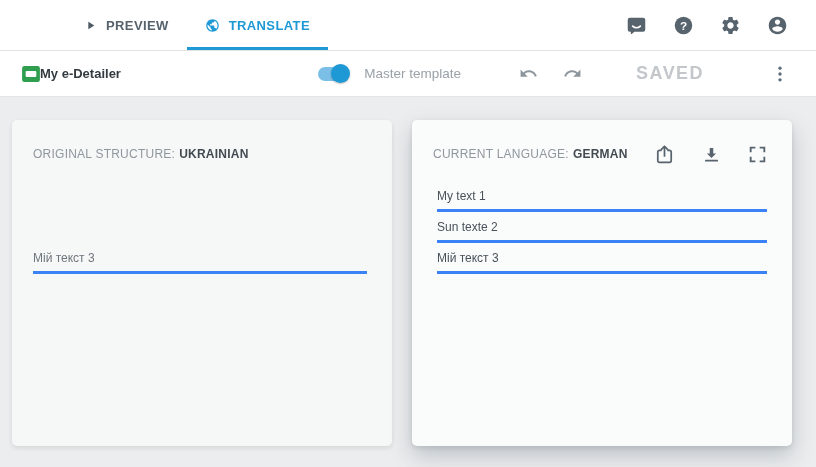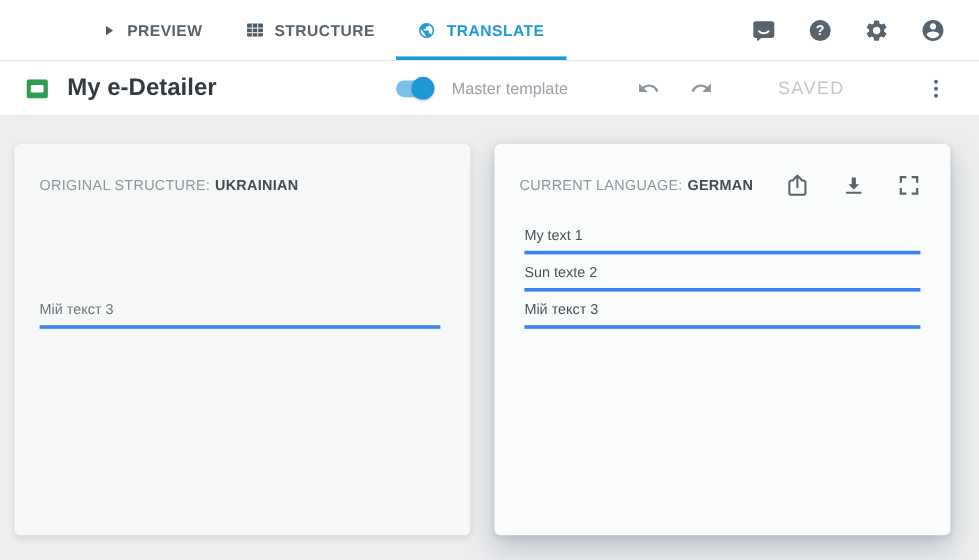--- a/index.html
+++ b/index.html
@@ -31,31 +31,31 @@
     margin-left:auto;display:flex;align-items:center;gap:26px;padding-right:28px;
   }
   .icon-btn{display:flex;align-items:center;justify-content:center;color:#57636d;cursor:pointer;}
 
   
   .toolbar{
     height:45px;background:#ffffff;border-bottom:1px solid #e3e5e6;
     display:flex;align-items:center;padding:0 26px 0 22px;flex:none;
   }
   .doc-icon{display:flex;align-items:center;flex:none;}
-  .doc-title{margin-left:16px;font-size:20px;font-weight:700;color:#333a40;}
+  .doc-title{font-size:13px;font-weight:700;color:#333a40;}
   .switch-group{margin-left:auto;display:flex;align-items:center;gap:16px;}
   .switch{position:relative;width:30px;height:14px;border-radius:7px;background:#7bbfe7;cursor:pointer;flex:none;}
   .switch .knob{
     position:absolute;right:-2px;top:-2.5px;width:19px;height:19px;border-radius:50%;
     background:#1f99d6;box-shadow:0 1px 2px rgba(0,0,0,.25);
   }
   .switch-label{font-size:13.5px;color:#9aa1a7;}
   .undo-btn{margin-left:58px;color:#8d959d;}
   .redo-btn{margin-left:25px;color:#8d959d;}
-  .save-status{margin-left:54px;font-size:15px;font-weight:400;letter-spacing:.08em;color:#c3c7cb;}
+  .save-status{margin-left:54px;font-size:18px;font-weight:700;letter-spacing:.08em;color:#c3c7cb;}
   .kebab-btn{margin-left:66px;color:#5b6b7a;}
 
   
   .workspace{
     flex:1;background:#ecedee;display:flex;gap:20px;padding:23px 12px 0 12px;
   }
   .card{
     width:380px;height:326px;border-radius:5px;box-sizing:border-box;flex:none;
   }
   .card-original{
@@ -89,31 +89,20 @@
 
   <header class="topnav">
     <nav class="tabs">
       <div class="tab">
         <span class="t-icon">
           <svg width="13" height="13" viewBox="0 0 24 24">
               <path d="M8 5v14l11-7z" fill="currentColor"></path>
             </svg>
         </span>
         <span>PREVIEW</span>
-      </div>
-      <div class="tab">
-        <span class="t-icon">
-          <svg width="15" height="12" viewBox="0 0 24 20">
-            <rect x="1" y="1" width="22" height="18" rx="1.5" fill="currentColor"></rect>
-            <g stroke="#ffffff" stroke-opacity=".8" stroke-width="1.6">
-              <path d="M8.3 1v18M15.7 1v18M1 7.3h22M1 13.6h22" fill="none"></path>
-            </g>
-          </svg>
-        </span>
-        <span>STRUCTURE</span>
       </div>
       <div class="tab active">
         <span class="t-icon">
           <svg width="15" height="15" viewBox="0 0 24 24">
               <path fill="#1f99d6" d="M12 2C6.48 2 2 6.48 2 12s4.48 10 10 10 10-4.48 10-10S17.52 2 12 2zm-1 17.93c-3.95-.49-7-3.85-7-7.93 0-.62.08-1.21.21-1.79L9 15v1c0 1.1.9 2 2 2v1.93zm6.9-2.54c-.26-.81-1-1.39-1.9-1.39h-1v-3c0-.55-.45-1-1-1H8v-2h2c.55 0 1-.45 1-1V7h2c1.1 0 2-.9 2-2v-.41c2.93 1.19 5 4.06 5 7.41 0 2.08-.8 3.97-2.1 5.39z"></path>
             </svg>
         </span>
         <span>TRANSLATE</span>
       </div>
     </nav>

